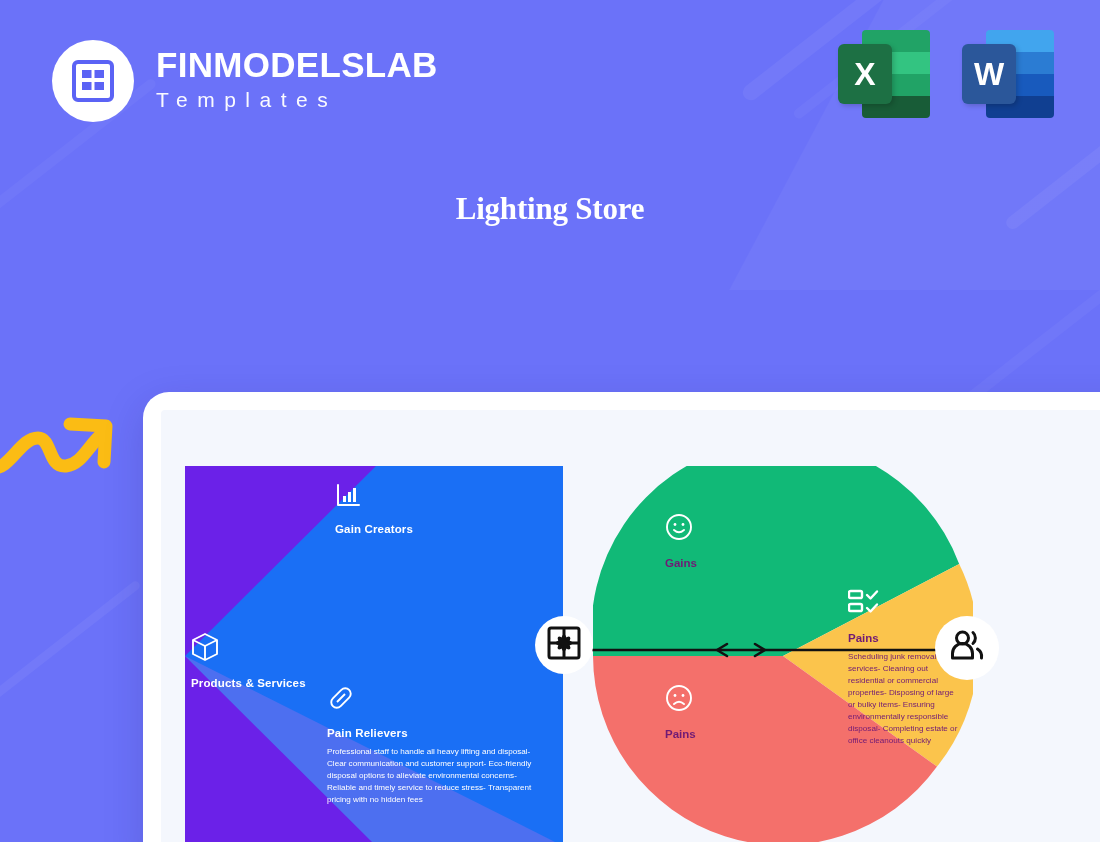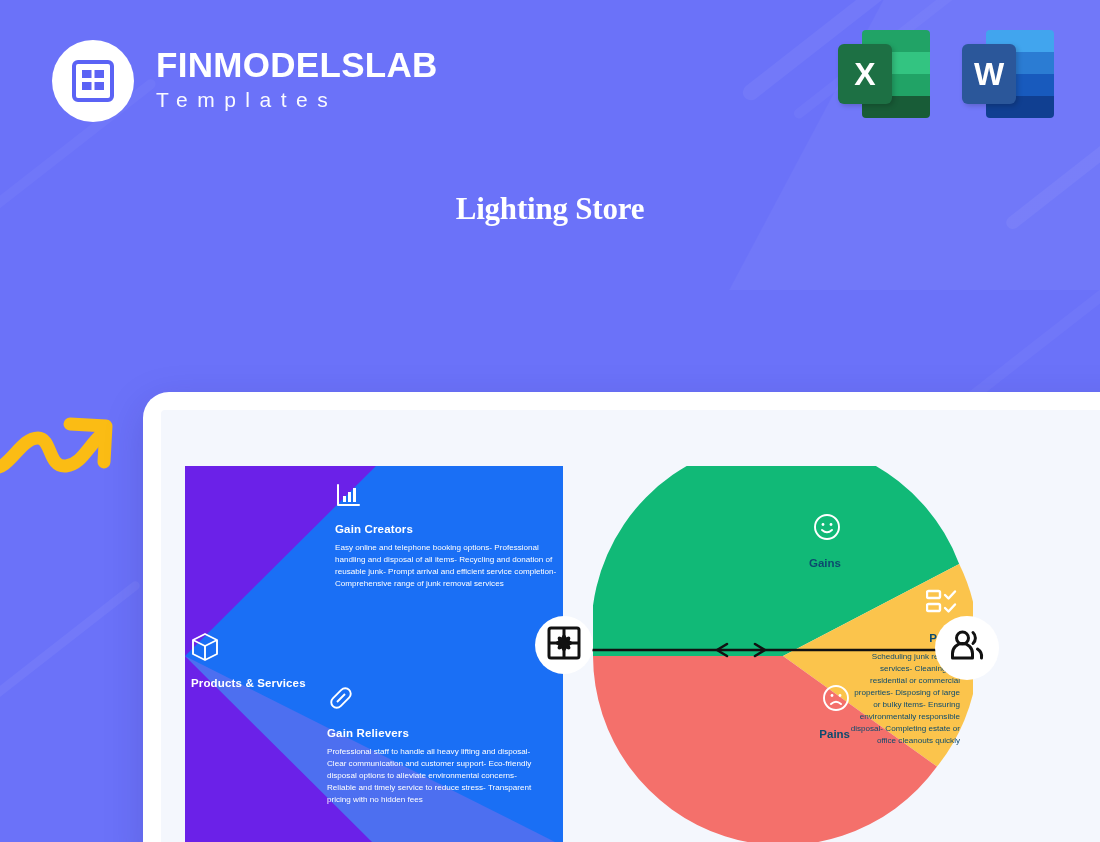--- a/index.html
+++ b/index.html
@@ -144,21 +144,21 @@
   #blk-products { left: 6px;  top: 166px; width: 132px; }
   #blk-relievers{ left: 142px; top: 218px; width: 215px; }
 
   
   #circle-wrap {
     position: absolute;
     left: 432px; top: 56px;
     width: 380px; height: 380px;
   }
   #circle-svg { position: absolute; left: 0; top: 0; }
-  .ci-block { position: absolute; color: #0c4a6e; text-align: right; }
+  .ci-block { position: absolute; color: #701a75; }
   .ci-title { font-size: 11.5px; font-weight: 700; margin-bottom: 7px; }
   .ci-body  { font-size: 8.1px; line-height: 1.48; }
 
   #blk-gains     { left: 72px;  top: 47px;  width: 176px; }
   #blk-pains-bot { left: 72px;  top: 218px; width: 185px; }
   #blk-pains-rt  { left: 255px; top: 122px; width: 112px; }
   .ci-icon { display: block; margin-bottom: 12px; }
 
   
   .hub {
@@ -260,42 +260,41 @@
         <div class="sq-block" id="blk-gain">
           <span class="sq-icon">
             <svg width="26" height="26" viewBox="0 0 26 26">
               <path d="M3 3 V23 H24" fill="none" stroke="#fff" stroke-width="2" stroke-linecap="round" stroke-linejoin="round"></path>
               <rect x="8" y="14" width="3" height="6" fill="#fff"></rect>
               <rect x="13" y="10" width="3" height="10" fill="#fff"></rect>
               <rect x="18" y="6" width="3" height="14" fill="#fff"></rect>
             </svg>
           </span>
           <div class="sq-title">Gain Creators</div>
-          <div class="sq-body">Easy online and telephone booking options- Professional handling and disposal of all items- Recycling and donation of reusable junk- Prompt arrival and efficient service completion- Comprehensive range of junk removal services</div>
         </div>
 
         <div class="sq-block" id="blk-products">
           <span class="sq-icon">
             <svg width="28" height="30" viewBox="0 0 28 30">
               <path d="M14 2 L26 8 V22 L14 28 L2 22 V8 Z" fill="none" stroke="#fff" stroke-width="1.9" stroke-linejoin="round"></path>
               <path d="M2 8 L14 14 L26 8" fill="none" stroke="#fff" stroke-width="1.9" stroke-linejoin="round"></path>
               <path d="M14 14 V28" fill="none" stroke="#fff" stroke-width="1.9"></path>
             </svg>
           </span>
           <div class="sq-title">Products &amp; Services</div>
         </div>
 
         <div class="sq-block" id="blk-relievers">
           <span class="sq-icon">
             <svg width="28" height="28" viewBox="0 0 28 28">
               <rect x="2.5" y="8.5" width="23" height="11" rx="5.5" fill="none" stroke="#fff" stroke-width="1.9" transform="rotate(-45 14 14)"></rect>
               <path d="M10 18 L18 10" fill="none" stroke="#fff" stroke-width="1.9"></path>
             </svg>
           </span>
-          <div class="sq-title">Gain Relievers</div>
+          <div class="sq-title">Pain Relievers</div>
           <div class="sq-body">Professional staff to handle all heavy lifting and disposal- Clear communication and customer support- Eco-friendly disposal options to alleviate environmental concerns- Reliable and timely service to reduce stress- Transparent pricing with no hidden fees</div>
         </div>
       </div>
 
       <div id="circle-wrap">
         <svg id="circle-svg" width="380" height="380" viewBox="0 0 380 380">
 
           <path d="M190 190 L0 190 A190 190 0 0 1 366.2 98.0 Z" fill="#11B977"></path>
 
           <path d="M190 190 L366.2 98.0 A190 190 0 0 1 344.0 300.6 Z" fill="#FBC44C"></path>

